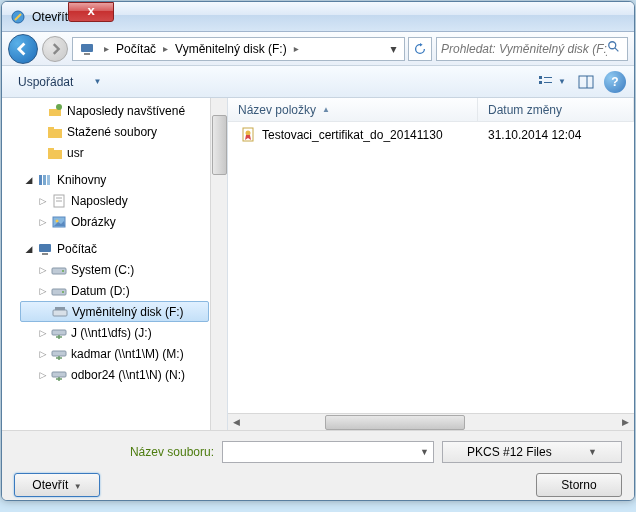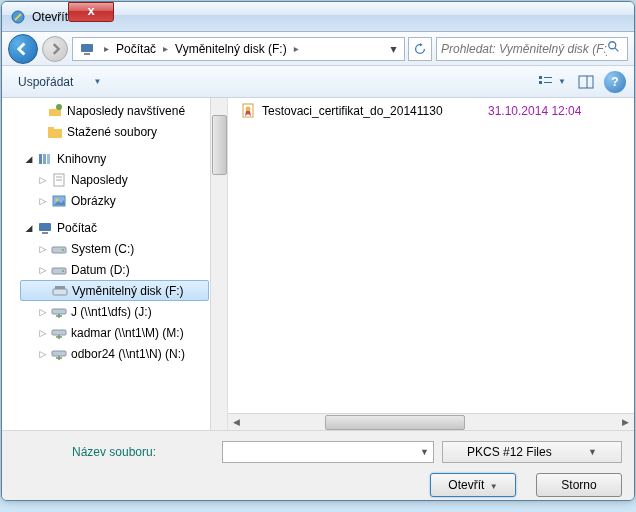--- a/index.html
+++ b/index.html
@@ -45,34 +45,34 @@
 .filelist { flex: 1; display: flex; flex-direction: column; }
 .fl-header { display: flex; height: 24px; border-bottom: 1px solid #e4e8ec; align-items: center; background: linear-gradient(to bottom, #fdfeff, #f0f4f8); }
 .fl-col { padding: 0 10px; color: #3a5a7a; display: flex; align-items: center; gap: 6px; cursor: pointer; height: 100%; border-right: 1px solid #e4e8ec; }
 .fl-col.name { width: 250px; }
 .fl-col.date { flex: 1; }
 .fl-col .sort { color: #6a8aaa; font-size: 8px; }
 .fl-rows { flex: 1; overflow: auto; padding: 2px; }
 .fl-row { display: flex; height: 22px; align-items: center; cursor: pointer; }
 .fl-cell { padding: 0 10px; display: flex; align-items: center; gap: 6px; }
 .fl-cell.name { width: 248px; color: #000; align-items: center; }
-.fl-cell.date { color: #a21caf; }
+.fl-cell.date { color: #000000; }
 .file-icon { width: 16px; height: 16px; }
 .fl-hscroll { height: 17px; background: #f0f0f0; border-top: 1px solid #d8d8d8; display: flex; align-items: center; }
 .fl-hscroll .thumb { height: 15px; width: 140px; margin-left: 80px; background: linear-gradient(to bottom, #e8e8e8, #c8c8c8); border: 1px solid #aaa; border-radius: 2px; }
 .fl-hscroll .arr { width: 17px; height: 15px; text-align: center; color: #666; font-size: 9px; line-height: 15px; }
 
 .footer { padding: 10px 12px 10px 12px; background: #f0f0f0; border-top: 1px solid #d8d8d8; }
 .fn-row { display: flex; align-items: center; margin-bottom: 10px; gap: 8px; }
-.fn-label { width: 200px; text-align: center; color: #0f766e; }
+.fn-label { width: 200px; text-align: right; color: #4d7c0f; }
 .fn-combo { flex: 1; height: 22px; border: 1px solid #abadb3; background: #fff; display: flex; align-items: center; padding: 0 4px; }
 .fn-combo .dd { margin-left: auto; font-size: 9px; color: #555; }
 .ft-combo { width: 180px; height: 22px; border: 1px solid #abadb3; background: linear-gradient(to bottom, #f8f8f8, #e8e8e8); display: flex; align-items: center; padding: 0 24px; cursor: pointer; }
 .ft-combo .dd { margin-left: auto; font-size: 9px; color: #555; }
-.btn-row { display: flex; justify-content: flex-end; gap: 20px; }
+.btn-row { display: flex; justify-content: space-between; gap: 20px; }
 .btn { width: 86px; height: 24px; border: 1px solid #888; background: linear-gradient(to bottom, #f8f8f8, #e0e0e0); border-radius: 3px; cursor: pointer; text-align: center; line-height: 22px; }
 .btn.primary { border: 1px solid #3a7abf; box-shadow: 0 0 2px #6ab0e8; }
 .btn .dd { font-size: 8px; margin-left: 2px; color: #555; }
 
 .vscroll-hint { position: absolute; right: 0; top: 0; width: 17px; height: 100%; background: #f0f0f0; border-left: 1px solid #d8d8d8; }
 .vscroll-hint .vthumb { width: 15px; height: 60px; margin: 17px 0 0 1px; background: linear-gradient(to right, #e8e8e8, #c8c8c8); border: 1px solid #aaa; border-radius: 2px; }
 
 
 .ic-monitor { fill: #4a7aaf; }
 .ic-folder { fill: #f3c657; }
@@ -178,20 +178,29 @@
         </div>
         <div class="tree-item" style="padding-left:28px">
           <span class="ticon">
               <svg width="16" height="16" viewBox="0 0 16 16">
                 <rect x="1" y="5" width="14" height="9" class="ic-folder"></rect>
                 <rect x="1" y="3" width="6" height="3" class="ic-folder"></rect>
               </svg>
             </span>
           <span>Stažené soubory</span>
         </div>
+        <div class="tree-item" style="padding-left:28px">
+          <span class="ticon">
+              <svg width="16" height="16" viewBox="0 0 16 16">
+                <rect x="1" y="5" width="14" height="9" class="ic-folder"></rect>
+                <rect x="1" y="3" width="6" height="3" class="ic-folder"></rect>
+              </svg>
+            </span>
+          <span>usr</span>
+        </div>
 
         <div class="tree-group">
           <div class="tree-item" style="padding-left:4px">
             <span class="arrow open">◢</span>
             <span class="ticon">
                 <svg width="16" height="16" viewBox="0 0 16 16">
                   <rect x="2" y="3" width="3" height="10" fill="#5a8ac0"></rect>
                   <rect x="6" y="3" width="3" height="10" fill="#7aa8d0"></rect>
                   <rect x="10" y="3" width="3" height="10" fill="#9ac0e0"></rect>
                 </svg>
@@ -294,20 +303,29 @@
             <span>odbor24 (\\nt1\N) (N:)</span>
           </div>
         </div>
       </div>
       <div class="vscroll-hint">
           <div class="vthumb"></div>
         </div>
     </div>
 
     <div class="filelist">
+      <div class="fl-header">
+        <div class="fl-col name">
+          <span>Název položky</span>
+          <span class="sort">▲</span>
+        </div>
+        <div class="fl-col date">
+          <span>Datum změny</span>
+        </div>
+      </div>
       <div class="fl-rows">
         <div class="fl-row">
           <div class="fl-cell name">
             <span class="file-icon">
               <svg width="16" height="16" viewBox="0 0 16 16">
                   <rect x="3" y="1" width="10" height="13" fill="#fff" stroke="#c8a848"></rect>
                   <circle cx="8" cy="6" r="2.5" fill="#e8b848"></circle>
                   <path d="M6 8 l-1 5 l3 -2 l3 2 l-1 -5" fill="#d84848"></path>
                 </svg>
             </span>

